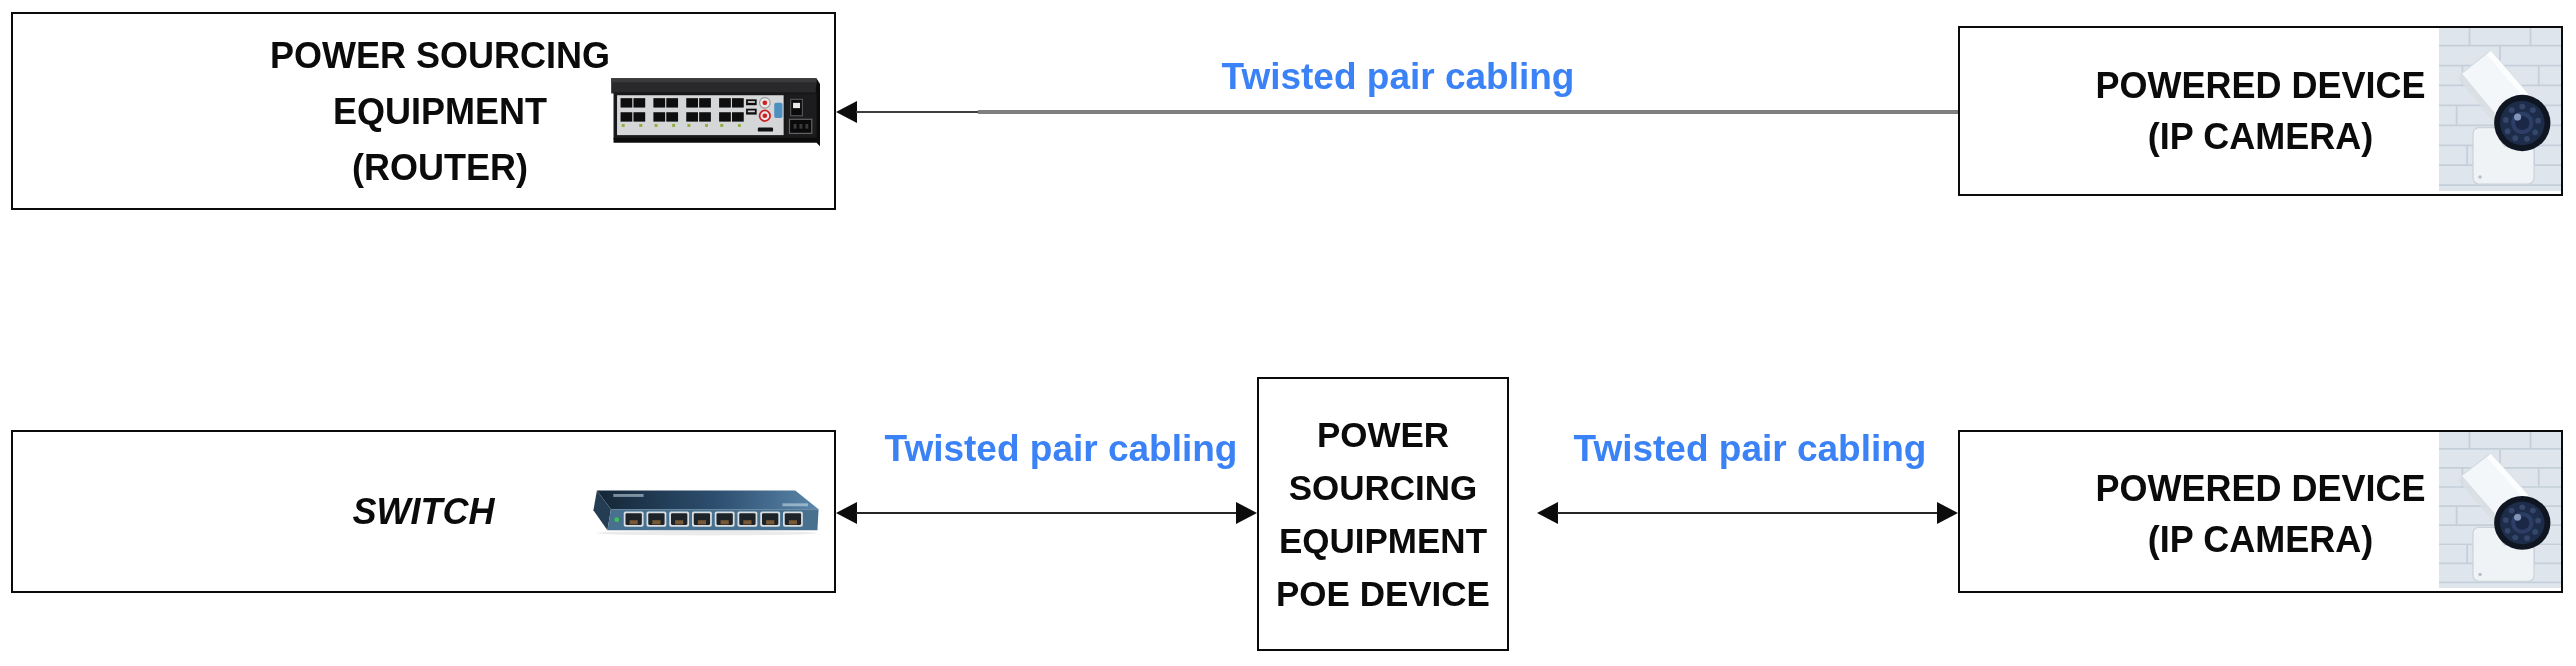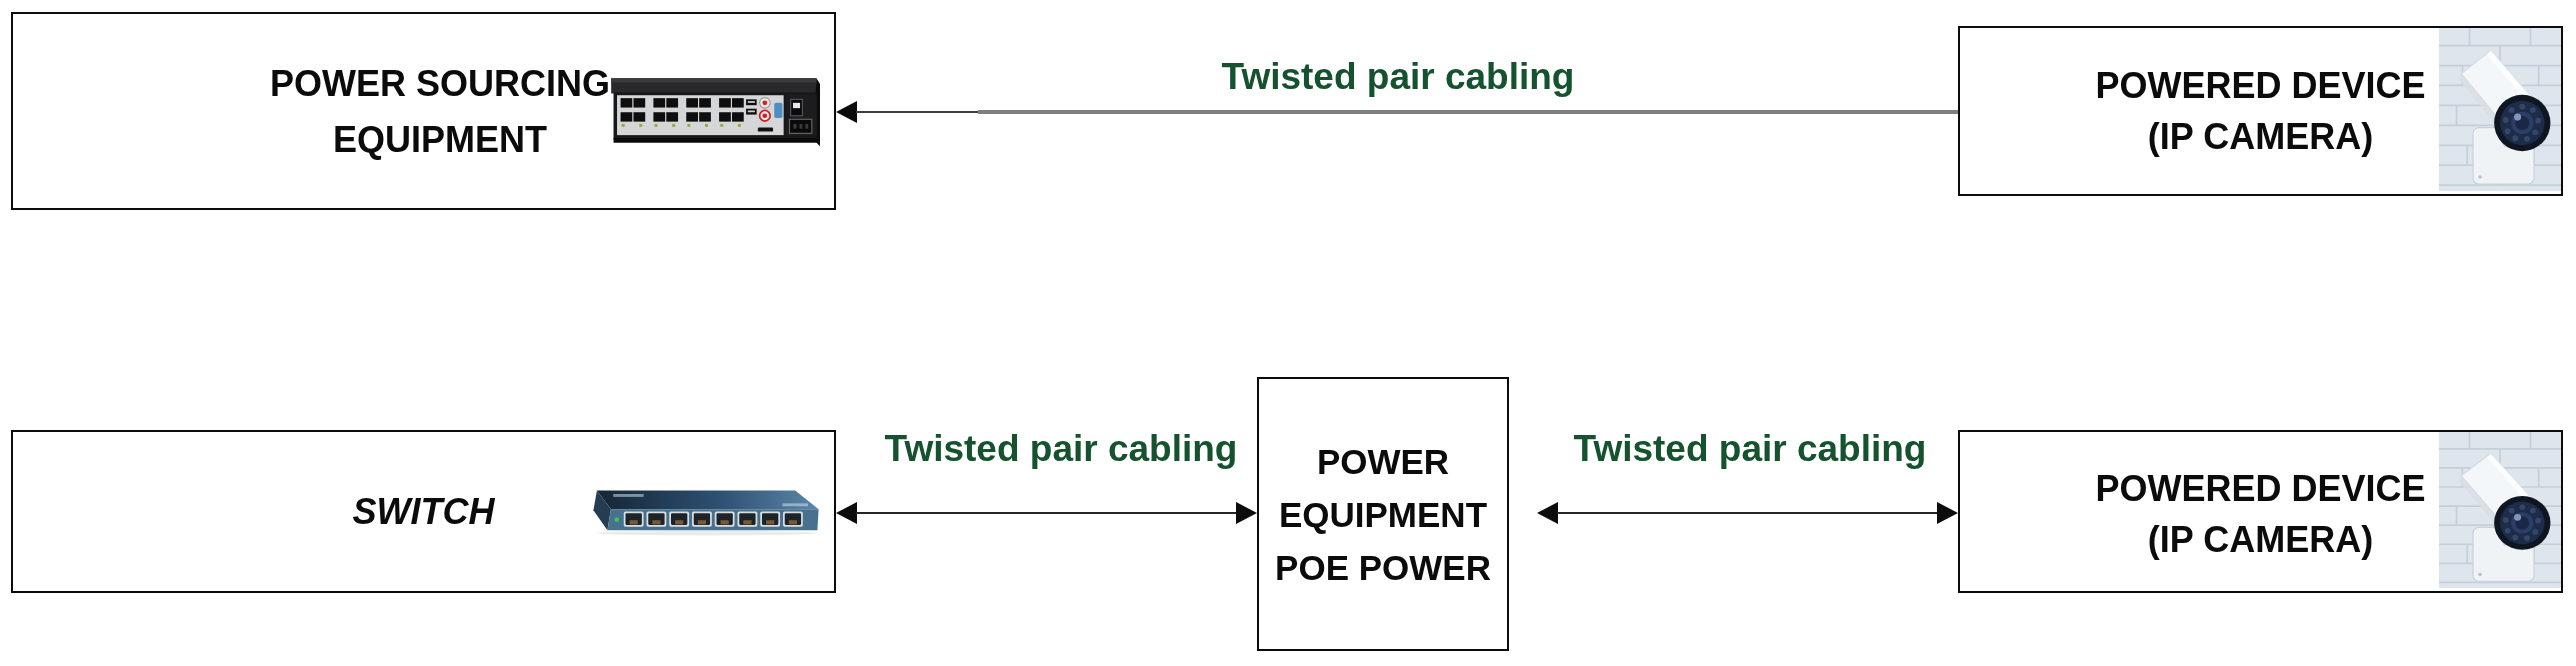--- a/index.html
+++ b/index.html
@@ -64,36 +64,37 @@
   .conn-top .seg-gray {
     position: absolute; left: 142px; right: 0; top: 10px; height: 3.5px;
     background: #7f7f7f;
   }
   .cable-label {
     position: absolute;
     transform: translateX(-50%);
     font-weight: 700;
     font-size: 37px;
     line-height: 42px;
-    color: #14532d;
+    color: #3b82f6;
     white-space: nowrap;
   }
   .label-top { left: 1398px; top: 56px;  }
   .label-bl  { left: 1061px; top: 428px; }
   .label-br  { left: 1750px; top: 428px; }
 </style>
 </head>
 <body>
 
 <div class="stage">
 
   <div class="nodebox box-a">
     <div class="btext">
       <div>POWER SOURCING</div>
       <div>EQUIPMENT</div>
+      <div>(ROUTER)</div>
     </div>
     <svg class="router-art" viewBox="0 0 358 126" aria-hidden="true">
       <rect x="2" y="2" width="350" height="26" fill="#29292b"></rect>
       <rect x="2" y="2" width="350" height="7" fill="#3b3b3e"></rect>
       <polygon points="352,2 358,12 358,118 346,106" fill="#0c0c0c"></polygon>
       <rect x="6" y="26" width="346" height="80" fill="#18181a"></rect>
       <rect x="12" y="31" width="284" height="68" fill="#d5d6d8"></rect>
       <g fill="#0e0e0e">
         <g>
           <rect x="18" y="36" width="20" height="16"></rect>
@@ -267,22 +268,23 @@
           <rect x="302" y="57" width="14" height="7"></rect>
             <rect x="341" y="57" width="14" height="7"></rect>
         </g>
       </g>
     </svg>
   </div>
 
   <div class="nodebox box-e">
     <div class="btext">
       <div>POWER</div>
+      <div>SOURCING</div>
       <div>EQUIPMENT</div>
-      <div>POE POWER</div>
+      <div>POE DEVICE</div>
     </div>
   </div>
 
   <div class="nodebox box-d">
     <div class="btext">
       <div>POWERED DEVICE</div>
       <div>(IP CAMERA)</div>
     </div>
     <svg class="camera-art" width="122" height="156" viewBox="0 0 208 278" preserveAspectRatio="none" aria-hidden="true">
       <rect width="208" height="278" fill="#dee5ec"></rect>

